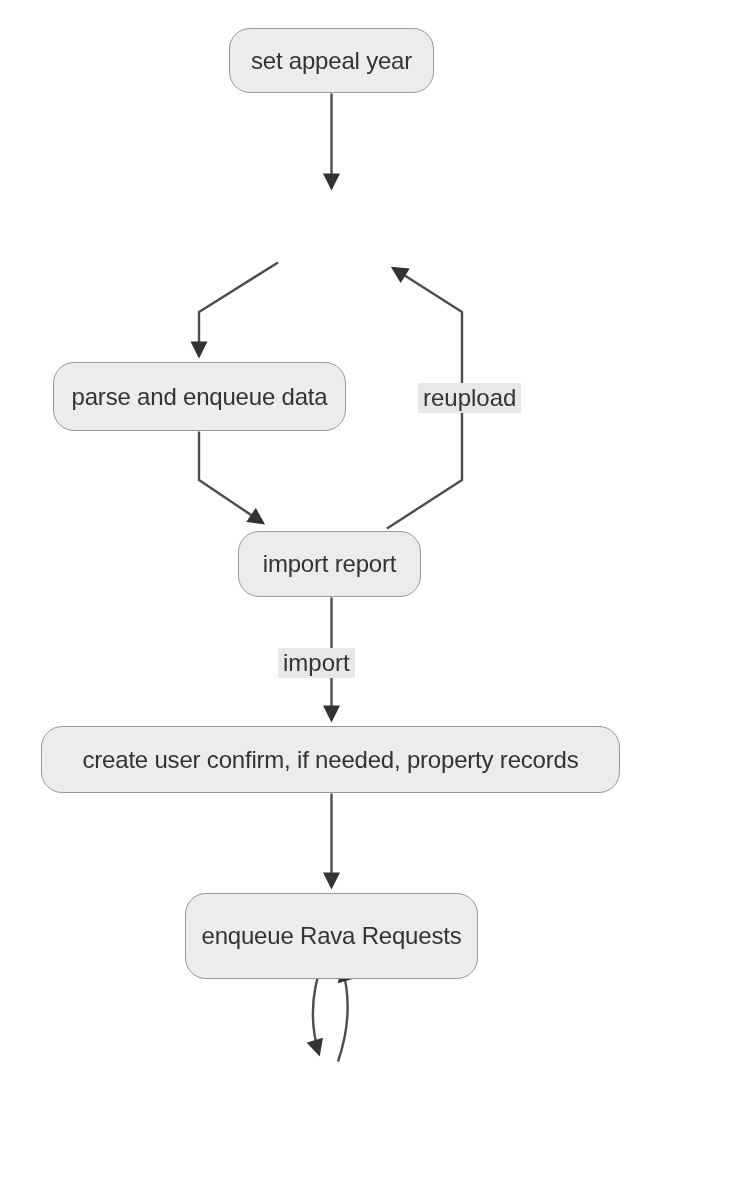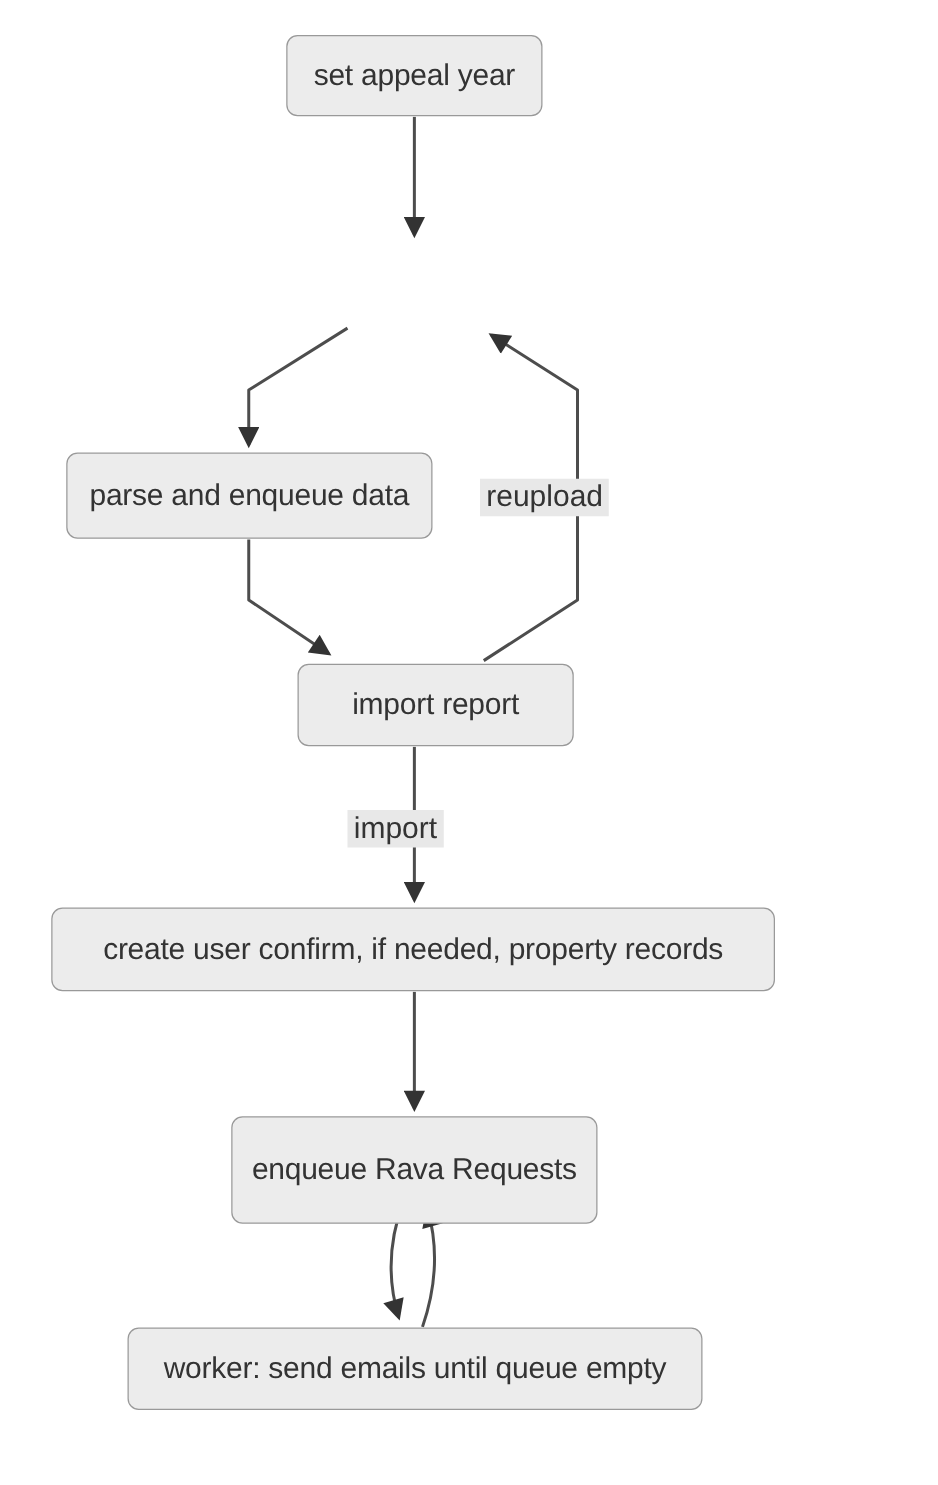--- a/index.html
+++ b/index.html
@@ -31,21 +31,21 @@
   }
   .arrowhead {
     fill: var(--arrow-fill, #333333);
     stroke: none;
   }
   .node {
     position: absolute;
     box-sizing: border-box;
     background: var(--node-fill, #ececec);
     border: 1.5px solid var(--node-border, #999999);
-    border-radius: 9px;
+    border-radius: 21px;
     display: flex;
     align-items: center;
     justify-content: center;
     text-align: right;
     font-size: 24px;
     line-height: 1.15;
     color: var(--text, #333333);
     letter-spacing: -0.2px;
     white-space: nowrap;
   }
@@ -90,33 +90,30 @@
 
   <div class="node" style="left:229px; top:28px; width:205px; height:65px;">
     <span>set appeal year</span>
   </div>
 
 
   <div class="node" style="left:53px; top:362px; width:293px; height:69px;">
     <span>parse and enqueue data</span>
   </div>
 
-  <div class="node" style="left:238px; top:531px; width:221px; height:66px;">
+  <div class="node" style="left:238px; top:531px; width:183px; height:66px;">
     <span>import report</span>
   </div>
 
   <div class="node" style="left:41px; top:726px; width:579px; height:67px;">
     <span>create user confirm, if needed, property records</span>
   </div>
 
   <div class="node" style="left:185px; top:893px; width:293px; height:86px;">
     <span>enqueue Rava Requests</span>
   </div>
 
-  <div class="node" style="left:102px; top:1062px; width:460px; height:66px;">
-    <span>worker: send emails until queue empty</span>
-  </div>
 
-  <div class="edge-label" style="left:384px; top:383px;">reupload</div>
+  <div class="edge-label" style="left:418px; top:383px;">reupload</div>
 
   <div class="edge-label" style="left:278px; top:648px;">import</div>
 
 </div>
 
 </body></html>

